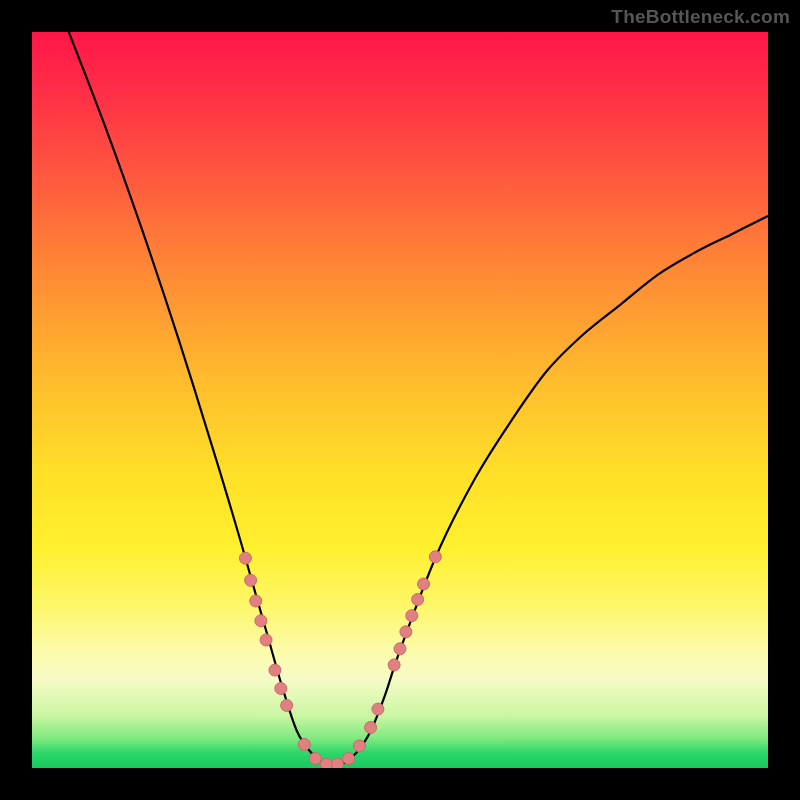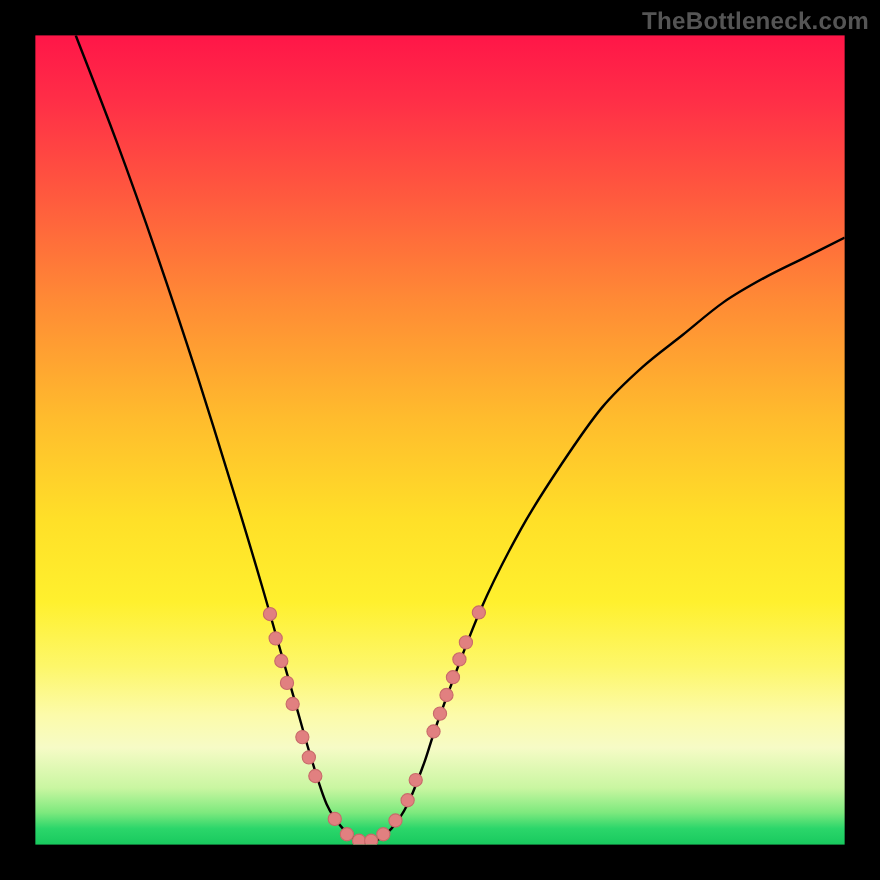--- a/index.html
+++ b/index.html
@@ -8,21 +8,21 @@
     position: relative;
     width: 800px;
     height: 800px;
     background: #000;
   }
   .watermark {
     position: absolute;
     top: 6px;
     right: 10px;
     font-family: Arial, Helvetica, sans-serif;
-    font-size: 22px;
+    font-size: 19px;
     font-weight: 600;
     color: #555;
     letter-spacing: 0.2px;
     z-index: 5;
   }
   .plot-frame {
     position: absolute;
     left: 32px;
     top: 32px;
     width: 736px;

